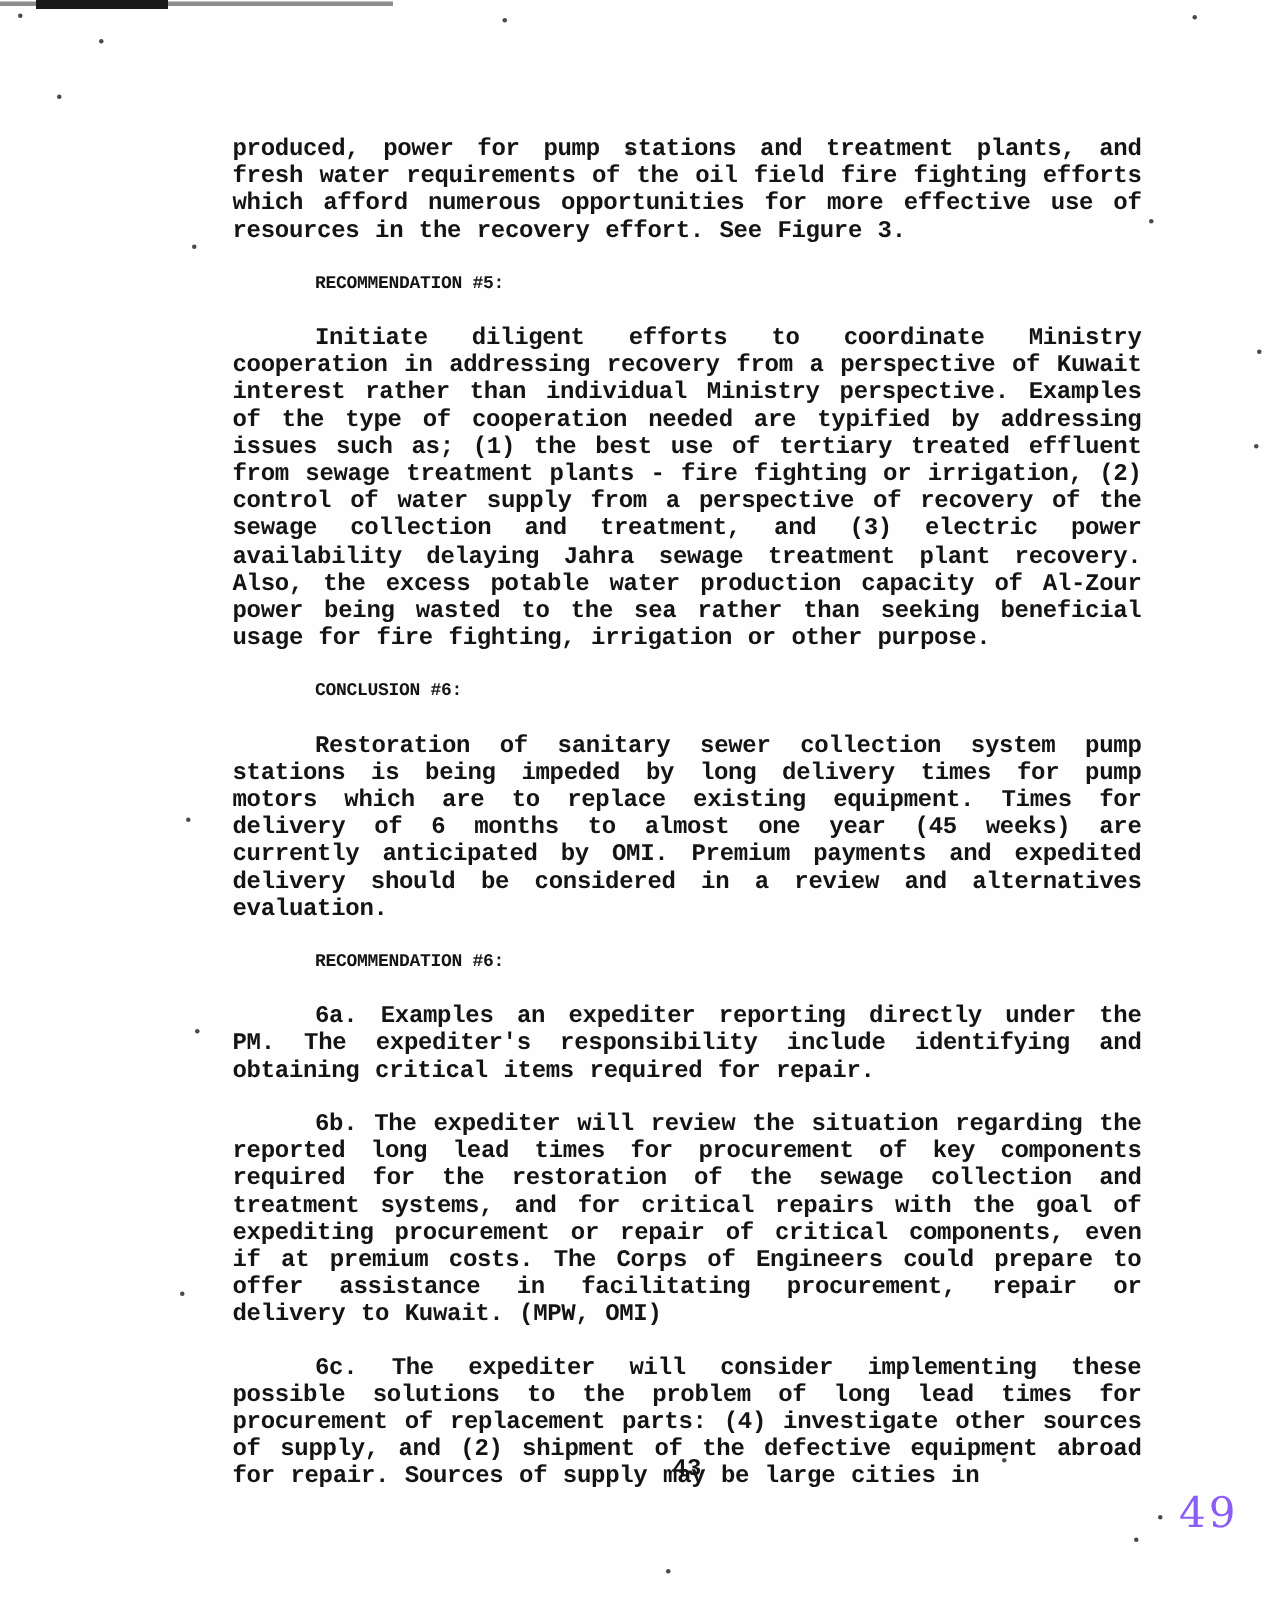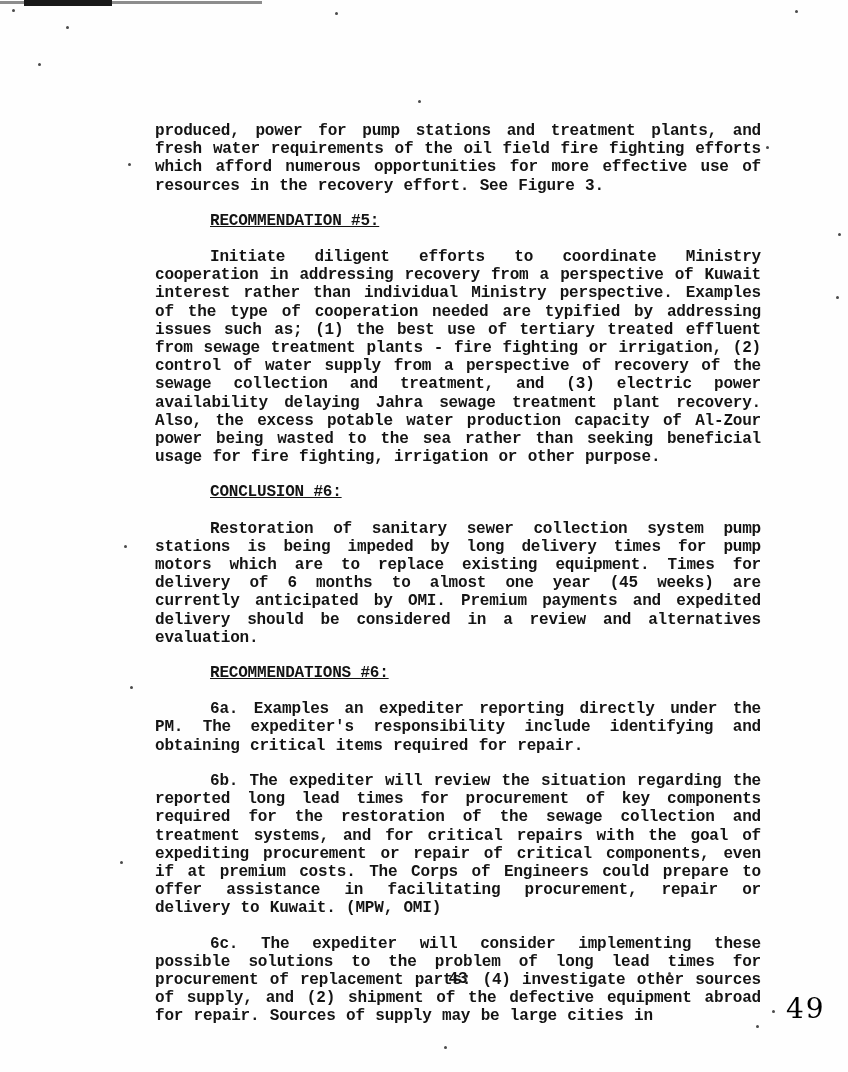--- a/index.html
+++ b/index.html
@@ -25,48 +25,47 @@
   .para {
     margin: 0 0 17px 0;
     font-size: 16px;
     line-height: 18.2px;
     font-weight: 700;
     text-align: justify;
     text-indent: 55px;
     letter-spacing: -0.2px;
     word-spacing: 1px;
   }
-  .para.no-indent { text-indent: 0; margin-top: 32px; }
+  .para.no-indent { text-indent: 0; }
   .heading {
     margin: 0 0 18px 55px;
-    font-size: 16px;
+    font-size: 12px;
     line-height: 18.2px;
     font-weight: 700;
-    text-decoration: underline;
     letter-spacing: -0.2px;
   }
   .gap-before { margin-top: 12px; }
   .page-number {
     position: absolute;
     left: 155px;
     top: 970px;
     width: 606px;
     text-align: center;
     font-size: 16px;
     font-weight: 700;
   }
   .stamp-number {
     position: absolute;
     left: 786px;
     top: 992px;
     font-family: "DejaVu Serif", serif;
     font-size: 28px;
     font-weight: 400;
     letter-spacing: 2px;
-    color: #000000;
+    color: #8b5cf6;
   }
   .artifact-bar {
     position: absolute;
     left: 24px;
     top: 0;
     width: 88px;
     height: 6px;
     background: #1a1a1a;
   }
   .artifact-line {
@@ -98,21 +97,21 @@
     <p class="para no-indent">produced, power for pump stations and treatment plants, and fresh water requirements of the oil field fire fighting efforts which afford numerous opportunities for more effective use of resources in the recovery effort. See Figure 3.</p>
 
     <p class="heading">RECOMMENDATION #5:</p>
 
     <p class="para">Initiate diligent efforts to coordinate Ministry cooperation in addressing recovery from a perspective of Kuwait interest rather than individual Ministry perspective. Examples of the type of cooperation needed are typified by addressing issues such as; (1) the best use of tertiary treated effluent from sewage treatment plants - fire fighting or irrigation, (2) control of water supply from a perspective of recovery of the sewage collection and treatment, and (3) electric power availability delaying Jahra sewage treatment plant recovery. Also, the excess potable water production capacity of Al-Zour power being wasted to the sea rather than seeking beneficial usage for fire fighting, irrigation or other purpose.</p>
 
     <p class="heading gap-before">CONCLUSION #6:</p>
 
     <p class="para">Restoration of sanitary sewer collection system pump stations is being impeded by long delivery times for pump motors which are to replace existing equipment. Times for delivery of 6 months to almost one year (45 weeks) are currently anticipated by OMI. Premium payments and expedited delivery should be considered in a review and alternatives evaluation.</p>
 
-    <p class="heading">RECOMMENDATIONS #6:</p>
+    <p class="heading">RECOMMENDATION #6:</p>
 
     <p class="para">6a. Examples an expediter reporting directly under the PM. The expediter's responsibility include identifying and obtaining critical items required for repair.</p>
 
     <p class="para">6b. The expediter will review the situation regarding the reported long lead times for procurement of key components required for the restoration of the sewage collection and treatment systems, and for critical repairs with the goal of expediting procurement or repair of critical components, even if at premium costs. The Corps of Engineers could prepare to offer assistance in facilitating procurement, repair or delivery to Kuwait. (MPW, OMI)</p>
 
     <p class="para">6c. The expediter will consider implementing these possible solutions to the problem of long lead times for procurement of replacement parts: (4) investigate other sources of supply, and (2) shipment of the defective equipment abroad for repair. Sources of supply may be large cities in</p>
   </div>
 
   <div class="page-number">43</div>
 

